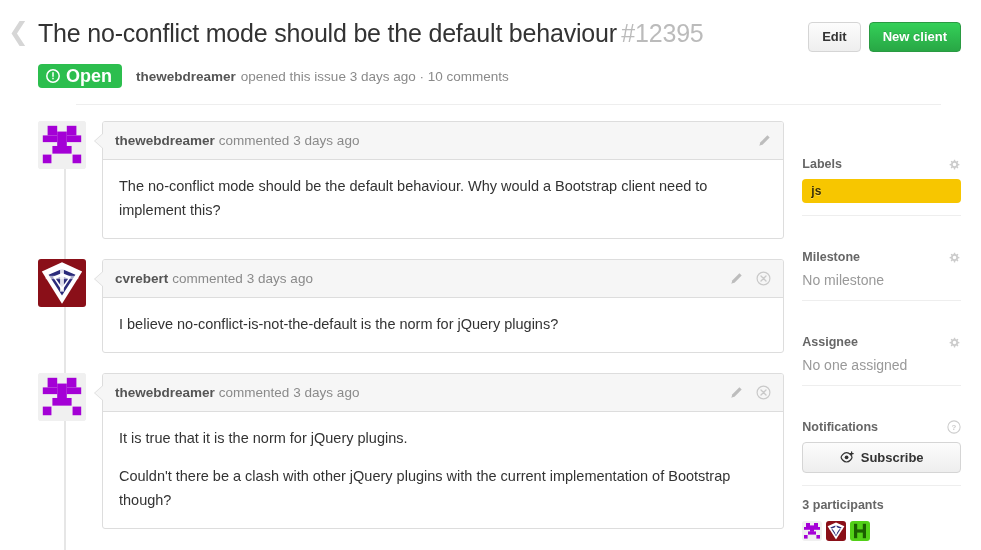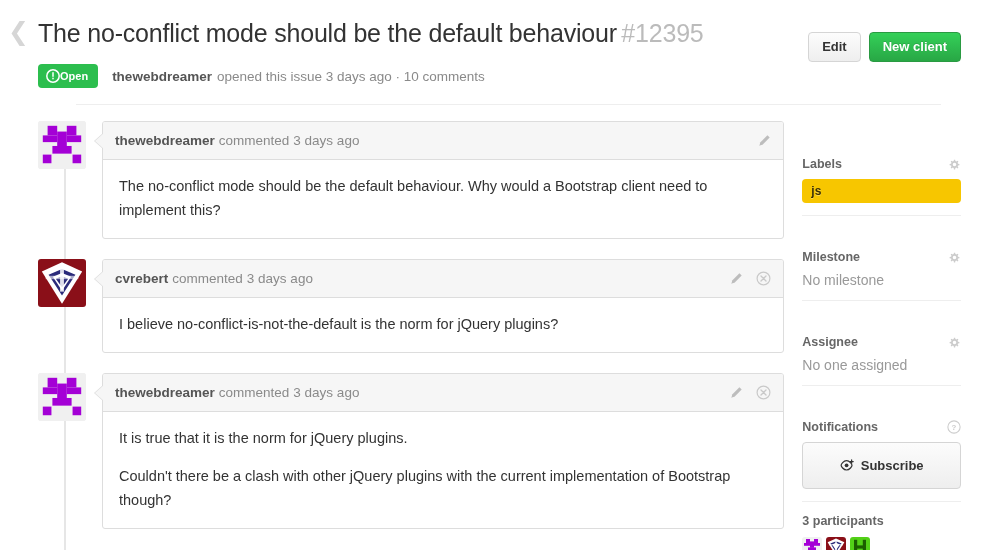--- a/index.html
+++ b/index.html
@@ -29,21 +29,21 @@
   .issue-title {
     margin: 0; padding: 0;
     font-size: 25px; line-height: 38px;
     font-weight: normal; color: #333333;
     letter-spacing: -0.2px;
     display: inline;
   }
   .issue-number { color: #bbbbbb; font-weight: normal; }
 
   .header-actions {
-    position: absolute; right: 20px; top: 32px;
+    position: absolute; right: 20px; top: 22px;
     display: flex; gap: 8px; align-items: center;
   }
   .btn {
     display: inline-flex; align-items: center; justify-content: center;
     font-size: 13px; font-weight: bold;
     padding: 6px 13px; border-radius: 4px;
     border: 1px solid #d5d5d5; cursor: pointer;
     line-height: 16px; white-space: nowrap;
   }
   .btn-default {
@@ -56,23 +56,23 @@
     color: #ffffff;
     text-shadow: 0 -1px 0 rgba(0,0,0,.12);
   }
 
   .meta-row {
     display: flex; align-items: center;
     margin-top: 12px; margin-left: 0px;
     font-size: 13.5px; color: #767676;
   }
   .state-badge {
-    display: inline-flex; align-items: center; gap: 0;
+    display: inline-flex; align-items: center; gap: 6px;
     background: #2cbe4e; color: #fff;
-    font-size: 11px; font-weight: bold;
+    font-size: 18px; font-weight: bold;
     border-radius: 4px; padding: 5px 10px 5px 8px;
     line-height: 14px; margin-right: 14px;
   }
   .state-badge svg { display:block; }
   .meta-author { font-weight: bold; color: #555555; }
   .meta-text { color: #8a8a8a; }
 
   .header-divider {
     margin: 16px 20px 0 38px;
     border: 0; border-top: 1px solid #eeeeee; height: 0;
@@ -160,21 +160,21 @@
 
   .label-chip {
     display: block; background: #f7c600; color: #3b3000;
     font-size: 12px; font-weight: bold;
     padding: 5px 9px; border-radius: 4px;
     text-shadow: 0 1px 0 rgba(255,255,255,.3);
   }
 
   .subscribe-btn {
     display: flex; align-items: center; justify-content: center; gap: 6px;
-    width: 100%; padding: 15px 0;
+    width: 100%; padding: 7px 0;
     background: linear-gradient(#fcfcfc, #eeeeee);
     border: 1px solid #d5d5d5; border-radius: 4px;
     font-size: 13px; font-weight: bold; color: #333333;
     cursor: pointer;
   }
   .subscribe-btn svg { display:block; }
 
   .participants-title {
     font-size: 12.5px; font-weight: bold; color: #666666; margin-bottom: 9px;
   }

